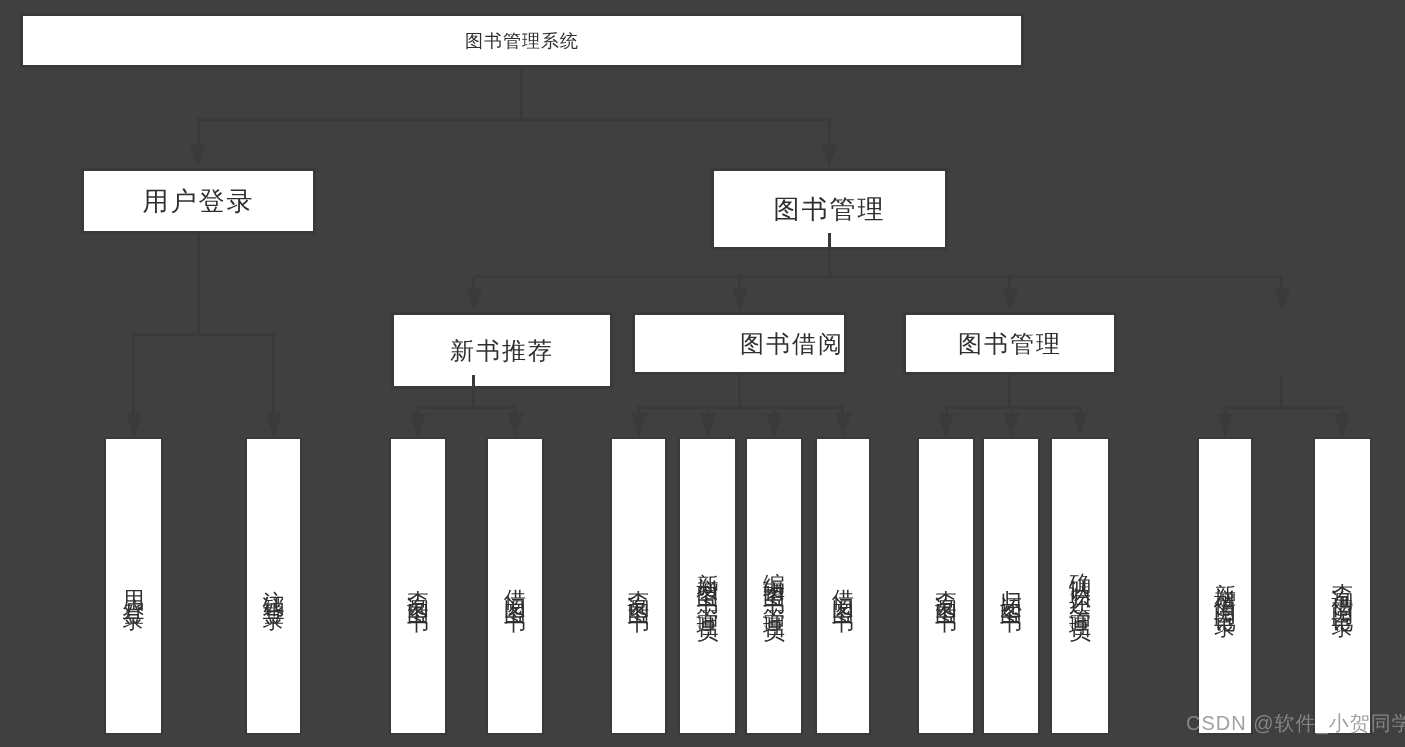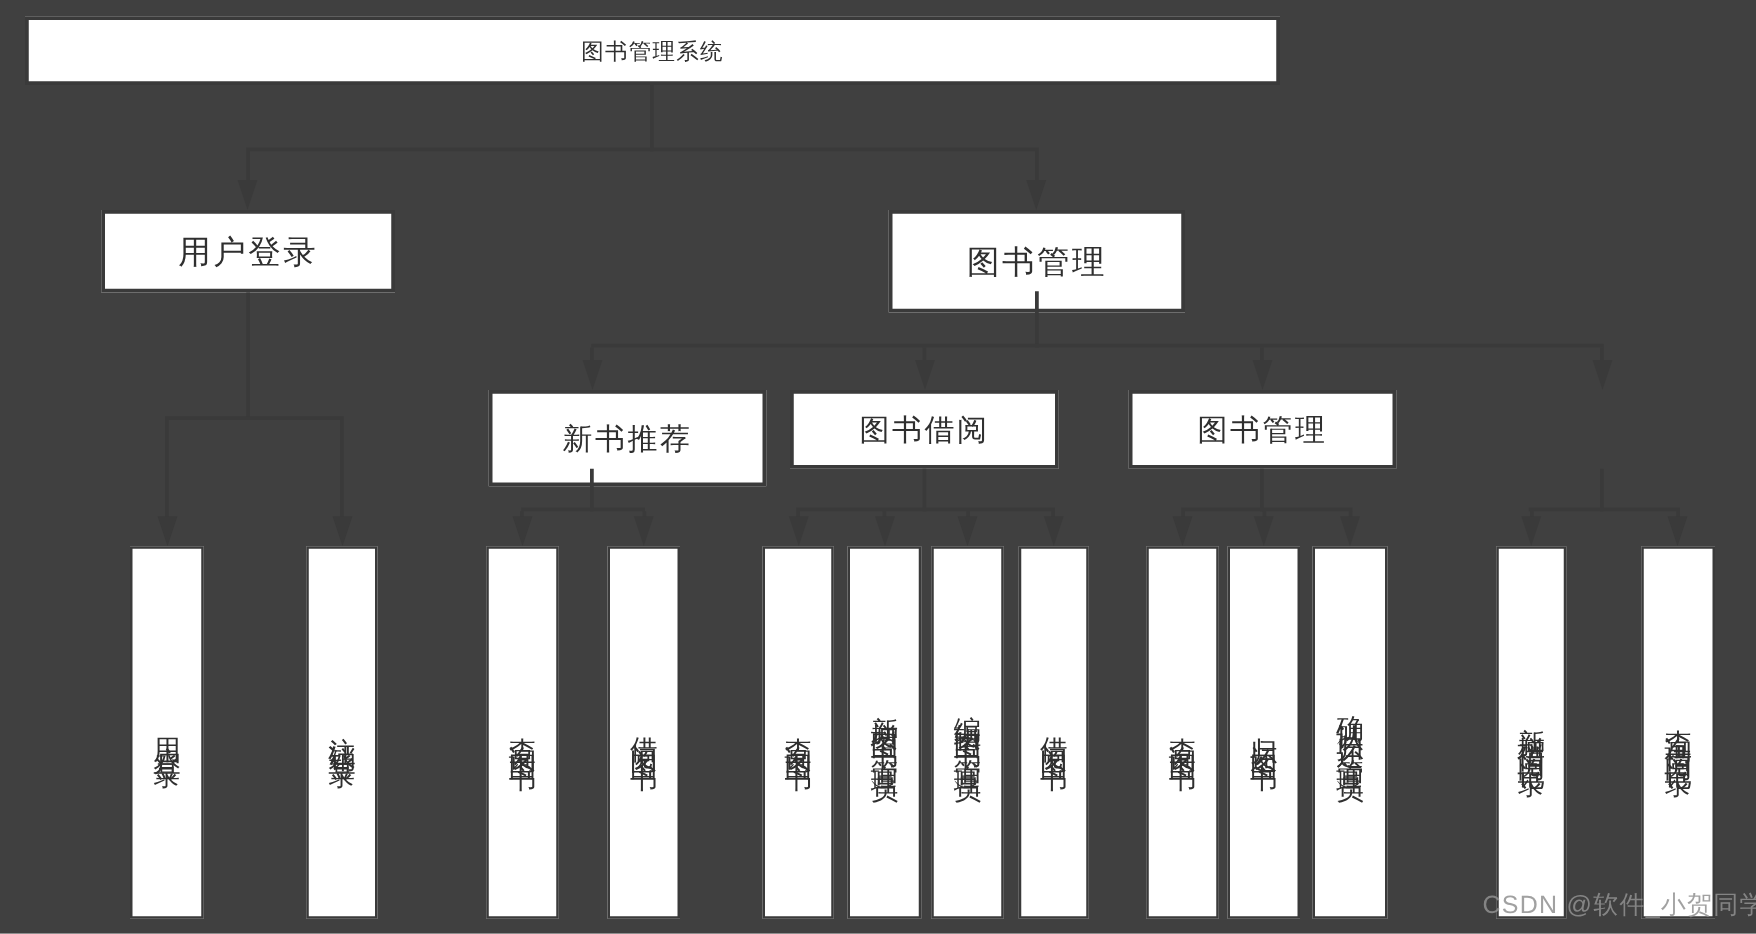--- a/index.html
+++ b/index.html
@@ -74,21 +74,21 @@
   <div class="vline" style="left:738px; top:278px; width:3px; height:12px;"></div>
   <div class="arrow" style="left:732px; top:288px;"></div>
   <div class="vline" style="left:1008px; top:278px; width:3px; height:12px;"></div>
   <div class="arrow" style="left:1002px; top:288px;"></div>
   <div class="vline" style="left:1280px; top:278px; width:3px; height:12px;"></div>
   <div class="arrow" style="left:1274px; top:288px;"></div>
 
   <div class="box lvl2-box" style="left:363px; top:312px; width:222px; height:77px;margin-left:28px;">
     <span>新书推荐</span>
   </div>
-  <div class="box lvl2-box" style="left:632px; top:312px; width:215px; height:63px;">
+  <div class="box lvl2-box" style="left:632px; top:312px; width:215px; height:63px;justify-content:flex-end;">
     <span>图书借阅</span>
   </div>
   <div class="box lvl2-box" style="left:903px; top:312px; width:214px; height:63px;">
     <span>图书管理</span>
   </div>
 
   <div class="vline" style="left:472px; top:375px; width:3px; height:34px;"></div>
   <div class="hline" style="left:417px; top:406px; width:99px; height:3px;"></div>
   <div class="vline" style="left:416px; top:409px; width:3px; height:5px;"></div>
   <div class="arrow" style="left:410px; top:413px;"></div>

